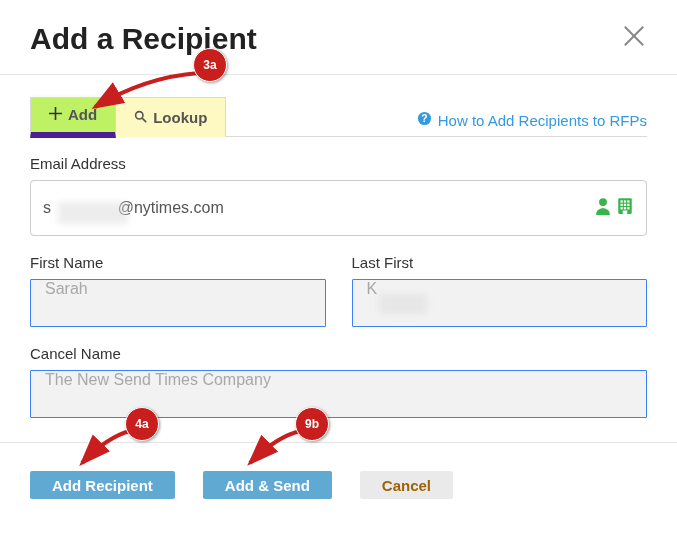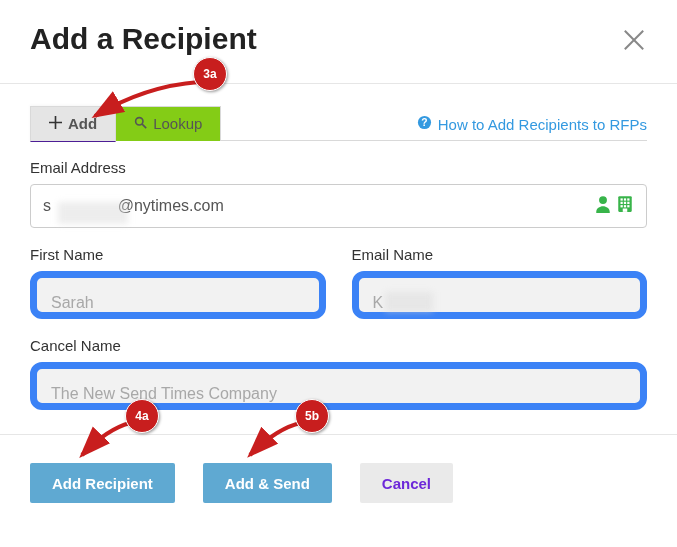--- a/index.html
+++ b/index.html
@@ -11,22 +11,22 @@
       font-family: Arial, Helvetica, sans-serif;
       background: #fff;
       width: 677px;
       height: 547px;
       position: relative;
       overflow: hidden;
     }
     .dialog-header {
       display: flex;
       justify-content: space-between;
-      align-items: center;
-      padding: 22px 30px 27px 30px;
+      align-items: flex-start;
+      padding: 22px 30px 18px 30px;
       border-bottom: 1px solid #e6e6e6;
     }
     .dialog-title {
       font-size: 30px;
       font-weight: bold;
       color: #222;
     }
     .close-x {
       width: 26px;
       height: 26px;
@@ -56,31 +56,32 @@
       justify-content: space-between;
       align-items: flex-end;
     }
     .tabs {
       display: flex;
     }
     .tab {
       padding: 8px 18px 9px 18px;
       font-size: 15px;
       color: #555;
-      background: #84cc16;
+      background: #fef9c3;
       border: 1px solid #d9d9d9;
       border-bottom: none;
       cursor: pointer;
       display: flex;
       align-items: center;
       gap: 6px;
+      font-weight: bold;
     }
     .tab.active {
-      background: #e5e5e5;
-      border-bottom: 1px solid #4c1d95;
+      background: #bef264;
+      border-bottom: 6px solid #4c1d95;
       margin-bottom: -1px;
       box-shadow: 0 -1px 3px rgba(0,0,0,0.04);
       font-weight: bold;
     }
     .tab:not(.active) {
       border-left: none;
     }
     .tab-underline {
       border-bottom: 1px solid #d9d9d9;
       margin-top: -1px;
@@ -106,38 +107,38 @@
       display: block;
       margin-bottom: 8px;
     }
     .input-wrap {
       border: 1px solid #ccc;
       border-radius: 4px;
       background: #fff;
       display: flex;
       align-items: center;
       padding: 0 12px;
-      height: 44px;
+      height: 56px;
     }
     .input-wrap input {
       border: none;
       outline: none;
       flex: 1;
       font-size: 16px;
       color: #555;
       background: transparent;
     }
     .input-disabled {
       background: #f2f2f2;
-      border: 7px solid #3b82f6;
-      border-radius: 12px;
+      border: 1px solid #3b82f6;
+      border-radius: 1px;
       height: 48px;
       padding: 0 14px;
       display: flex;
-      align-items: flex-end;
+      align-items: flex-start;
       font-size: 16px;
       color: #a8a8a8;
     }
     .two-col {
       display: flex;
       gap: 26px;
     }
     .two-col > div {
       flex: 1;
     }
@@ -154,35 +155,35 @@
 
     .dialog-footer {
       padding: 28px 30px 26px 30px;
       margin-top: 24px;
       display: flex;
       gap: 28px;
       border-top: 1px solid #e6e6e6;
       position: relative;
     }
     .btn {
-      height: 40px;
+      height: 28px;
       padding: 0 22px;
       font-size: 15px;
       font-weight: bold;
       border: none;
       border-radius: 2px;
       cursor: pointer;
     }
     .btn-primary {
       background: #5fa9d2;
       color: #fff;
     }
     .btn-cancel {
       background: #eaeaea;
-      color: #6d28d9;
+      color: #a16207;
     }
 
     .callout {
       position: absolute;
       width: 34px;
       height: 34px;
       border-radius: 50%;
       background: #c81e1e;
       color: #fff;
       font-weight: bold;
@@ -278,21 +279,21 @@
   </div>
 
   <div class="form-group two-col">
     <div>
       <label class="form-label">First Name</label>
       <div class="input-disabled">
         <span>Sarah</span>
       </div>
     </div>
     <div>
-      <label class="form-label">Email Name</label>
+      <label class="form-label">Last First</label>
       <div class="input-disabled" style="position:relative">
         <span>K</span>
         <div class="blur-strip" style="left:26px;top:14px;width:48px;height:20px;"></div>
       </div>
     </div>
   </div>
 
   <div class="form-group">
     <label class="form-label">Cancel Name</label>
     <div class="input-disabled">
@@ -319,21 +320,21 @@
   <div class="callout" style="top:-36px; left:125px;">4a</div>
   <svg class="arrow" style="top:-16px; left:72px;" width="74" height="44">
     <defs>
         <marker id="ah2" markerWidth="10" markerHeight="10" refX="7" refY="3" orient="auto">
           <path d="M0,0 L8,3 L0,6 z" fill="#c81e1e"></path>
         </marker>
       </defs>
     <path d="M58,4 Q35,10 10,36" stroke="#c81e1e" stroke-width="4" fill="none" marker-end="url(#ah2)"></path>
   </svg>
 
-  <div class="callout" style="top:-36px; left:295px;">5b</div>
+  <div class="callout" style="top:-36px; left:295px;">9b</div>
   <svg class="arrow" style="top:-16px; left:240px;" width="76" height="44">
     <defs>
         <marker id="ah3" markerWidth="10" markerHeight="10" refX="7" refY="3" orient="auto">
           <path d="M0,0 L8,3 L0,6 z" fill="#c81e1e"></path>
         </marker>
       </defs>
     <path d="M60,4 Q36,10 10,36" stroke="#c81e1e" stroke-width="4" fill="none" marker-end="url(#ah3)"></path>
   </svg>
 </div>
 

